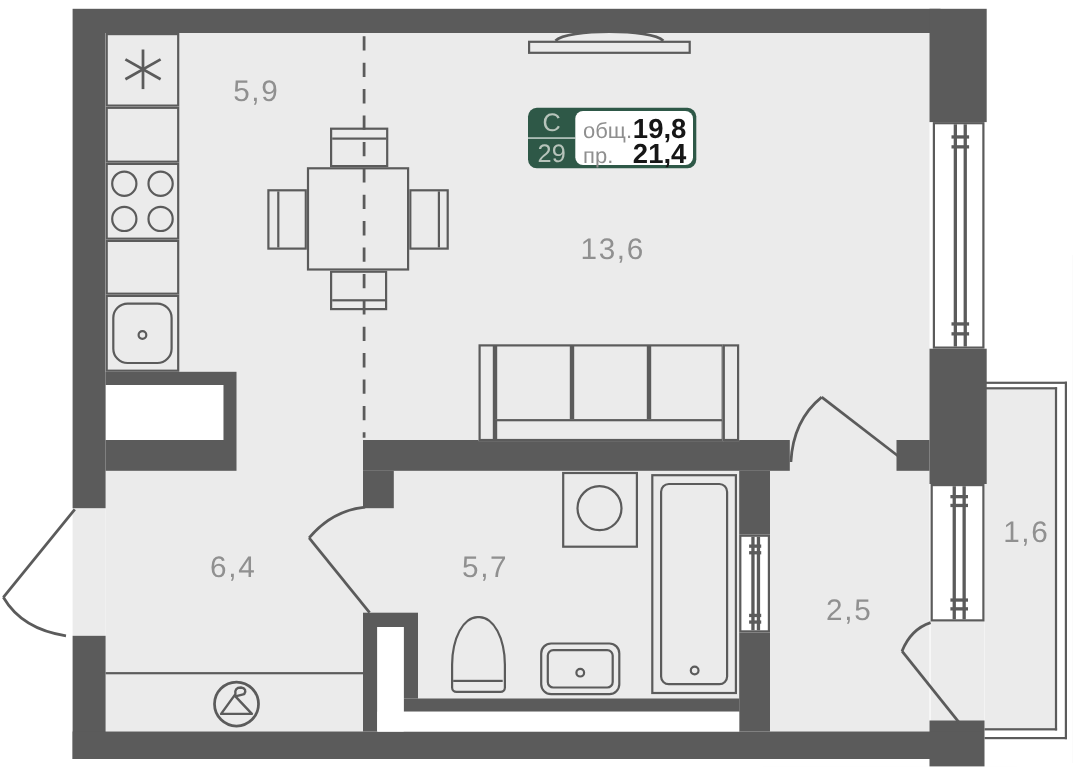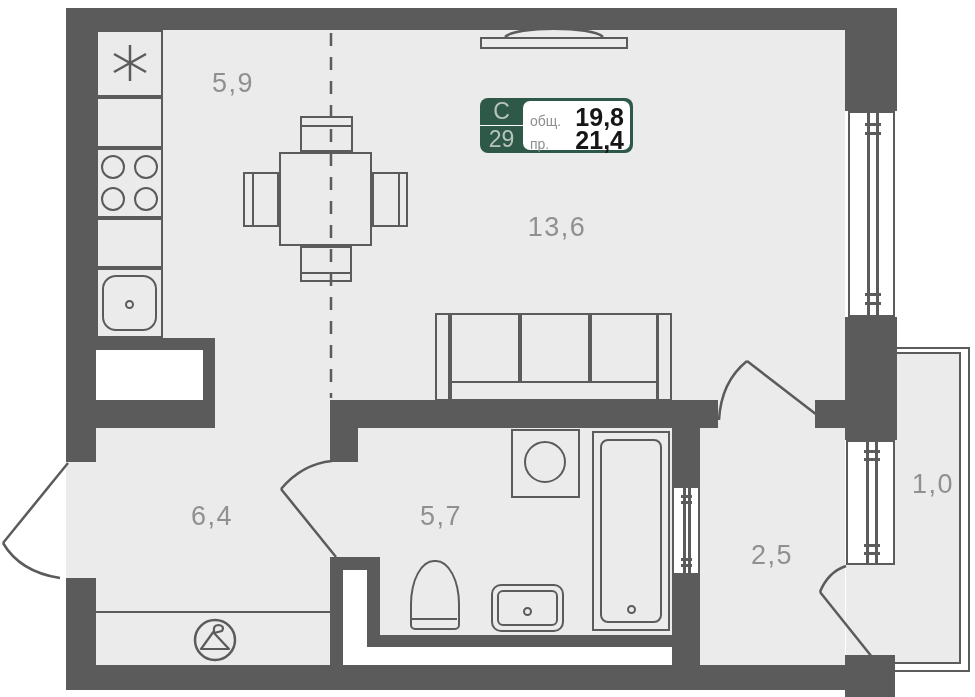--- a/index.html
+++ b/index.html
@@ -21,21 +21,21 @@
   .badge{position:absolute;left:480px;top:98px;width:153px;height:55px;border-radius:8px;
          display:flex;overflow:hidden;}
   .badge-left{width:43px;height:100%;display:flex;flex-direction:column;align-items:center;}
   .badge-left .cell{flex:1;display:flex;align-items:center;justify-content:center;
                     font-size:23px;font-weight:300;}
   .badge-divider{width:100%;height:2px;background:#ffffff;}
   .badge-right{position:absolute;left:43px;top:3px;width:107px;height:49px;background:#ffffff;
                border-radius:7px;display:flex;flex-direction:column;justify-content:center;
                padding:1px 6px 1px 7px;}
   .badge-row{display:flex;align-items:baseline;height:23px;}
-  .badge-row .lbl{font-size:14px;color:#8f8f8f;flex:0 0 38px;}
+  .badge-row .lbl{font-size:20px;color:#8f8f8f;flex:0 0 38px;}
   .badge-row .val{font-size:25px;font-weight:bold;color:#161616;margin-left:auto;letter-spacing:0;}
 </style>
 </head>
 <body>
 
 <div id="plan">
 
   <div class="f" style="left:96px;top:30px;width:749px;height:635px;"></div>
   <div class="f" style="left:66px;top:462px;width:30px;height:116px;"></div>
   <div class="f" style="left:846px;top:565px;width:49px;height:92px;"></div>
@@ -184,21 +184,21 @@
       <circle cx="215" cy="640" r="20" fill="#ebebeb"></circle>
       <path d="M 214 631 q -1 -6 5 -6 q 6 1 3 6 l -8 2 L 229 649 L 201 649 Z" stroke-width="2.2" stroke-linejoin="round"></path>
     </g>
   </svg>
 
   <div class="room-label" style="left:233px;top:83px;">5,9</div>
   <div class="room-label" style="left:557px;top:227px;">13,6</div>
   <div class="room-label" style="left:212px;top:516px;">6,4</div>
   <div class="room-label" style="left:441px;top:516px;">5,7</div>
   <div class="room-label" style="left:772px;top:555px;">2,5</div>
-  <div class="room-label" style="left:933px;top:484px;">1,0</div>
+  <div class="room-label" style="left:933px;top:484px;">1,6</div>
 
   <div class="badge" style="background:#2e5847;">
     <div class="badge-left" style="color:#b7c4bb;">
       <div class="cell">С</div>
       <div class="badge-divider"></div>
       <div class="cell">29</div>
     </div>
     <div class="badge-right">
       <div class="badge-row">
         <span class="lbl">общ.</span>

